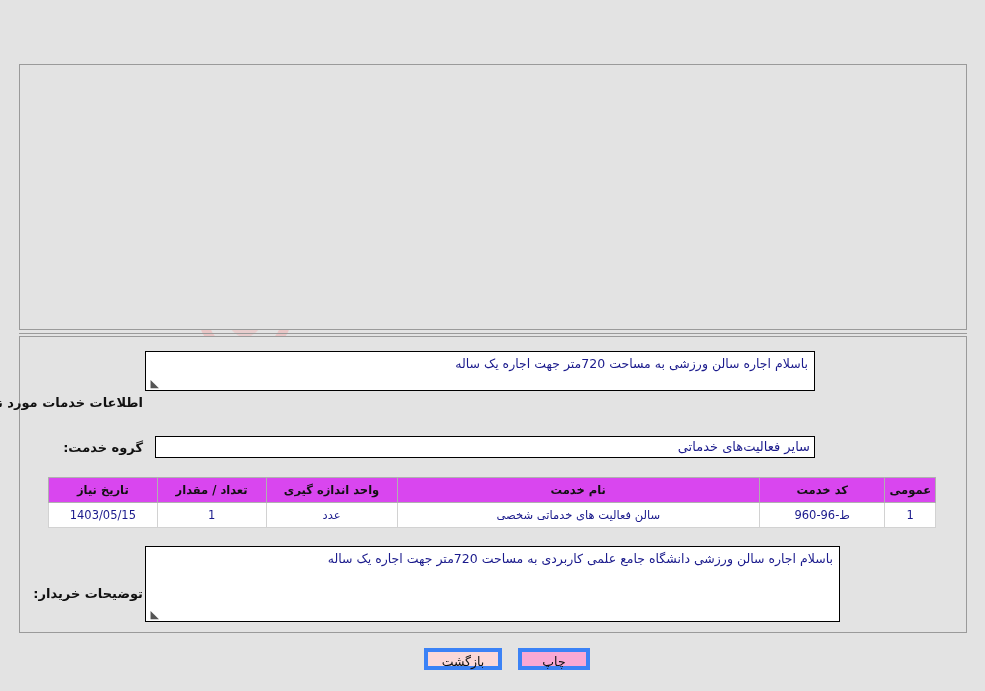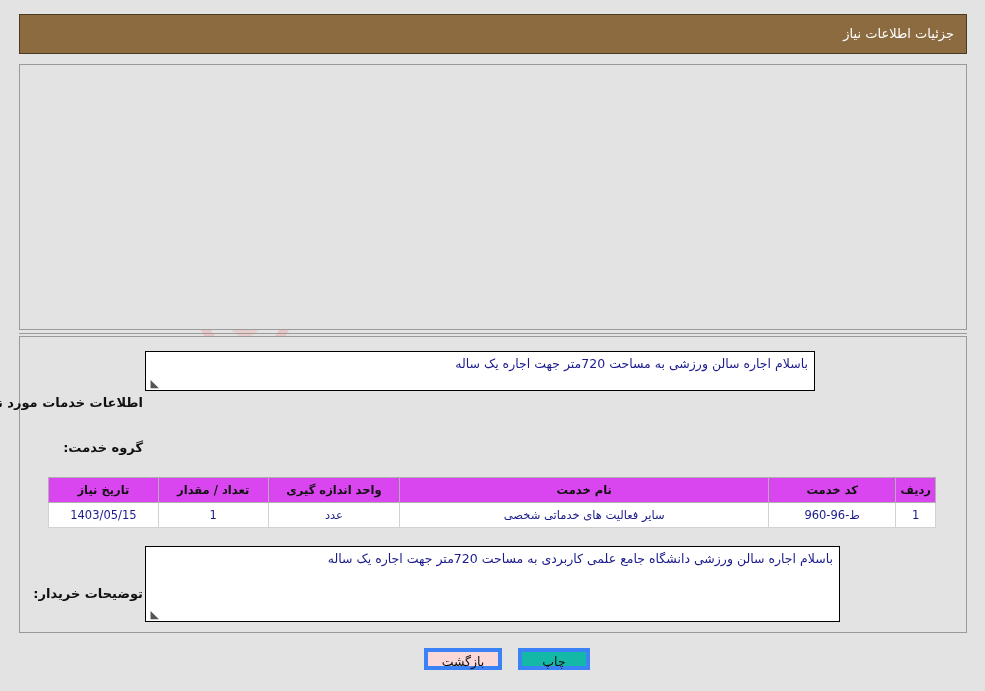--- a/index.html
+++ b/index.html
@@ -193,21 +193,21 @@
     position: absolute;
     border: 4px solid #3b82f6;
     height: 22px;
     font-size: 12.5px;
     line-height: 20px;
     text-align: center;
     color: #111;
     cursor: pointer;
     z-index: 6;
   }
-  #btn-print  { left: 518px; top: 648px; width: 72px; background: #14b8a6; }
+  #btn-print  { left: 518px; top: 648px; width: 72px; background: #f9a8d4; }
   #btn-back   { left: 424px; top: 648px; width: 78px; background: #fbd8d8; }
 
   .hr-sep {
     position: absolute;
     left: 19px; width: 948px;
     height: 0;
     border-top: 1px solid #9a9a9a;
     z-index: 4;
   }
 </style>
@@ -217,23 +217,20 @@
 <div id="page">
 
   <div id="watermark">
     <svg class="wm-shield" viewBox="0 0 96 120">
       <path d="M48 2 L92 18 V62 C92 92 70 110 48 118 C26 110 4 92 4 62 V18 Z" fill="none" stroke="#e9c6c6" stroke-width="9"></path>
       <path d="M48 28 L70 38 V64 C70 80 58 90 48 94 C38 90 26 80 26 64 V38 Z" fill="#e9c6c6" opacity="0.75"></path>
     </svg>
     <div class="wm-text">AriaTender.net</div>
   </div>
 
-  <div id="titlebar">
-    <div class="t">جزئیات اطلاعات نیاز</div>
-  </div>
 
   <div class="panel" id="panel-top"></div>
 
   <div class="lbl" style="right:845px; top:86px; width:110px;">شماره نیاز:</div>
   <div class="fld num" style="right:614px; top:82px; width:225px;">1103091851000006</div>
 
   <div class="lbl" style="right:437px; top:86px; width:165px;">تاریخ و ساعت اعلان عمومی:</div>
   <div class="fld num" style="right:275px; top:82px; width:160px;">1403/05/10 - 10:25</div>
 
   <div class="lbl" style="right:845px; top:113px; width:120px;">نام دستگاه خریدار:</div>
@@ -288,37 +285,38 @@
 
   <div class="sect" style="right:842px; top:362px;">شرح کلی نیاز:</div>
   <div class="tarea" style="right:170px; top:351px; width:670px; height:40px; z-index:6;margin-left:12px;">
     <span>باسلام اجاره سالن ورزشی به مساحت 720متر جهت اجاره یک ساله</span>
     <span class="grip">◣</span>
   </div>
 
   <div class="sect" style="right:842px; top:395px; z-index:6;">اطلاعات خدمات مورد نیاز</div>
 
   <div class="sect" style="right:842px; top:440px; z-index:6;">گروه خدمت:</div>
+  <div class="fld rtl-start" style="right:170px; top:436px; width:660px; z-index:6;">سایر فعالیت‌های خدماتی</div>
 
   <table id="tbl">
     <thead>
       <tr>
-        <th style="width:38px;">ردیف</th>
+        <th style="width:38px;">عمومی</th>
         <th style="width:128px;">کد خدمت</th>
         <th style="width:370px;">نام خدمت</th>
         <th style="width:132px;">واحد اندازه گیری</th>
         <th style="width:110px;">تعداد / مقدار</th>
         <th style="width:110px;">تاریخ نیاز</th>
       </tr>
     </thead>
     <tbody>
       <tr>
         <td class="ltr">1</td>
         <td class="ltr">ط-96-960</td>
-        <td>سایر فعالیت های خدماتی شخصی</td>
+        <td>سالن فعالیت های خدماتی شخصی</td>
         <td>عدد</td>
         <td class="ltr">1</td>
         <td class="ltr">1403/05/15</td>
       </tr>
     </tbody>
   </table>
 
   <div class="sect" style="right:842px; top:586px; z-index:6;">توضیحات خریدار:</div>
   <div class="tarea" style="right:145px; top:546px; width:695px; height:76px; z-index:6;">
     <span>باسلام اجاره سالن ورزشی دانشگاه جامع علمی کاربردی به مساحت 720متر جهت اجاره یک ساله</span>

